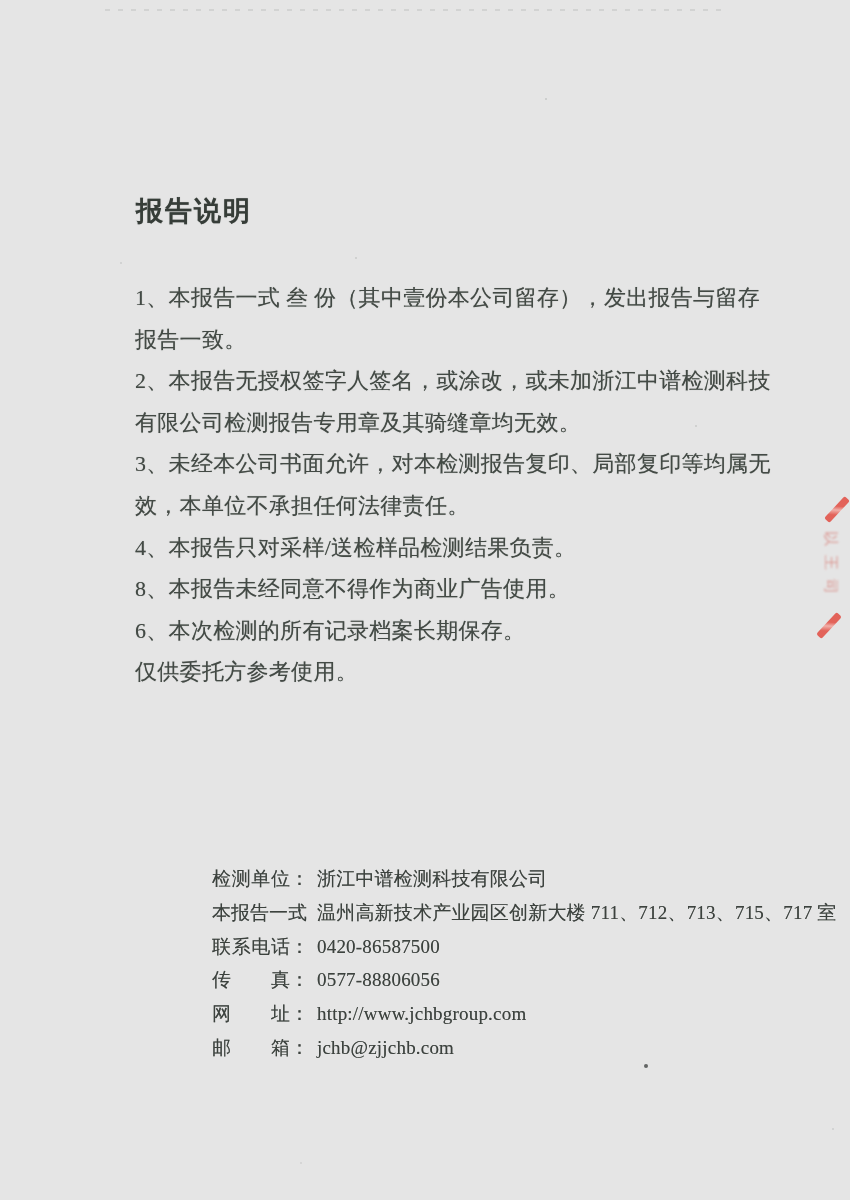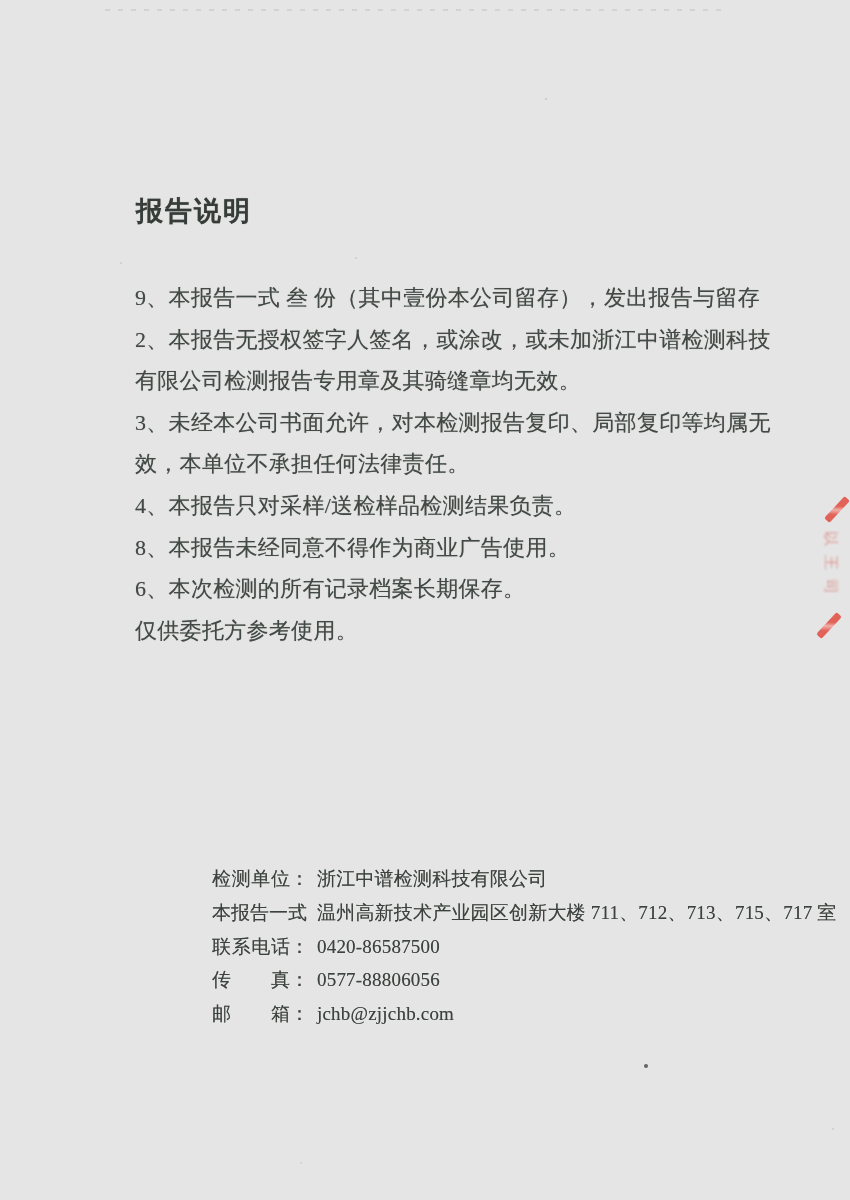--- a/index.html
+++ b/index.html
@@ -153,36 +153,38 @@
 <body>
 
 <div class="page">
 
   <div class="scan-line-top"></div>
   <div class="scan-specks"></div>
 
   <h1 class="doc-title">报告说明</h1>
 
   <div class="notes" id="notes">
-      <div class="note-line">9、本报告一式 叁 份（其中壹份本公司留存），发出报告与留存</div>
+      <div class="note-line">1、本报告一式 叁 份（其中壹份本公司留存），发出报告与留存</div>
+      <div class="note-line">报告一致。</div>
       <div class="note-line">2、本报告无授权签字人签名，或涂改，或未加浙江中谱检测科技</div>
       <div class="note-line">有限公司检测报告专用章及其骑缝章均无效。</div>
       <div class="note-line">3、未经本公司书面允许，对本检测报告复印、局部复印等均属无</div>
       <div class="note-line">效，本单位不承担任何法律责任。</div>
       <div class="note-line">4、本报告只对采样/送检样品检测结果负责。</div>
       <div class="note-line">8、本报告未经同意不得作为商业广告使用。</div>
       <div class="note-line">6、本次检测的所有记录档案长期保存。</div>
       <div class="note-line">仅供委托方参考使用。</div>
     </div>
 
   <div class="contact" id="contact">
       <div class="contact-row"><span class="contact-label">检测单位</span><span class="contact-colon">：</span><span class="contact-value">浙江中谱检测科技有限公司</span></div>
       <div class="contact-row"><span class="contact-label">本报告一式</span><span class="contact-colon">：</span><span class="contact-value">温州高新技术产业园区创新大楼 711、712、713、715、717 室</span></div>
       <div class="contact-row"><span class="contact-label">联系电话</span><span class="contact-colon">：</span><span class="contact-value">0420-86587500</span></div>
       <div class="contact-row"><span class="contact-label">传真</span><span class="contact-colon">：</span><span class="contact-value">0577-88806056</span></div>
+      <div class="contact-row"><span class="contact-label">网址</span><span class="contact-colon">：</span><span class="contact-value">http://www.jchbgroup.com</span></div>
       <div class="contact-row"><span class="contact-label">邮箱</span><span class="contact-colon">：</span><span class="contact-value">jchb@zjjchb.com</span></div>
     </div>
 
   <div class="seam-seal">
     <div class="seal-bar seal-bar-top"></div>
     <span class="seal-glyphs">以王司</span>
     <div class="seal-bar seal-bar-bottom"></div>
   </div>
 
 </div>

